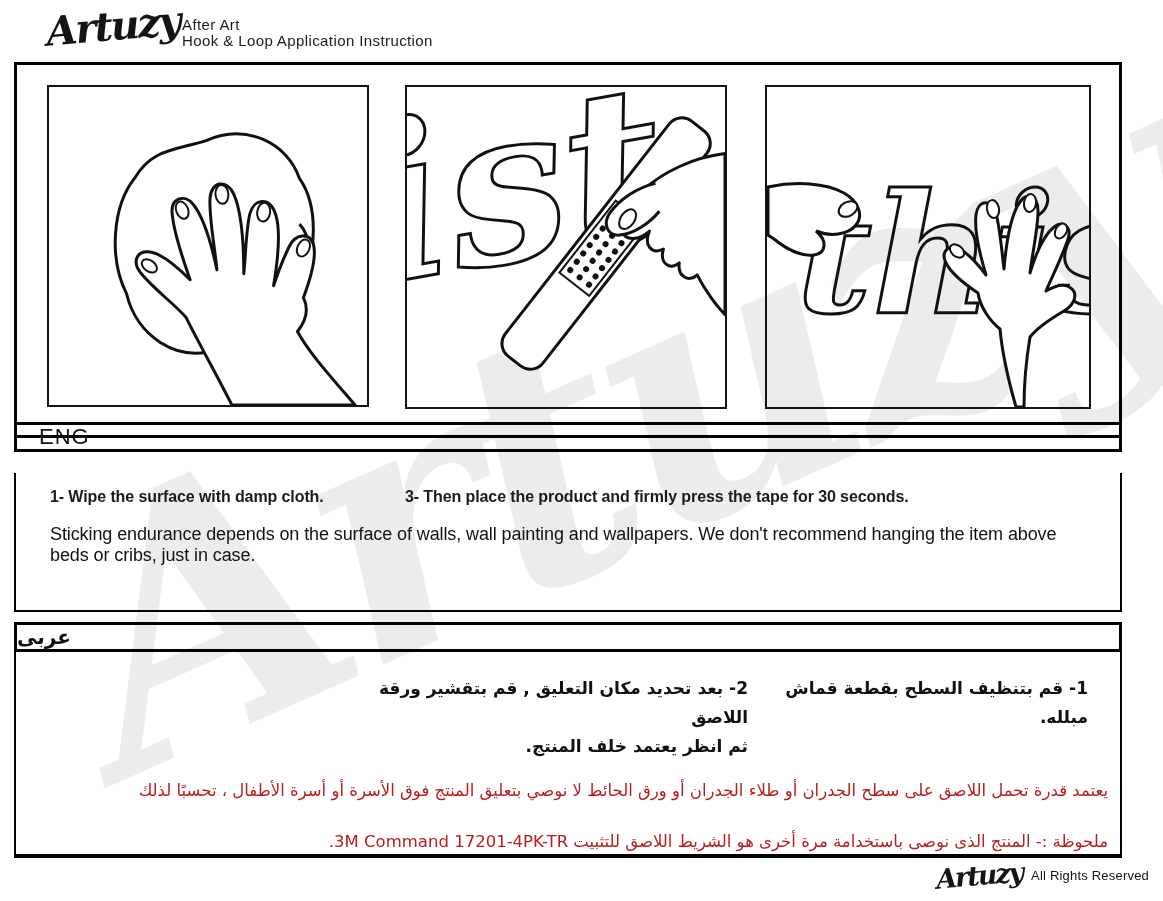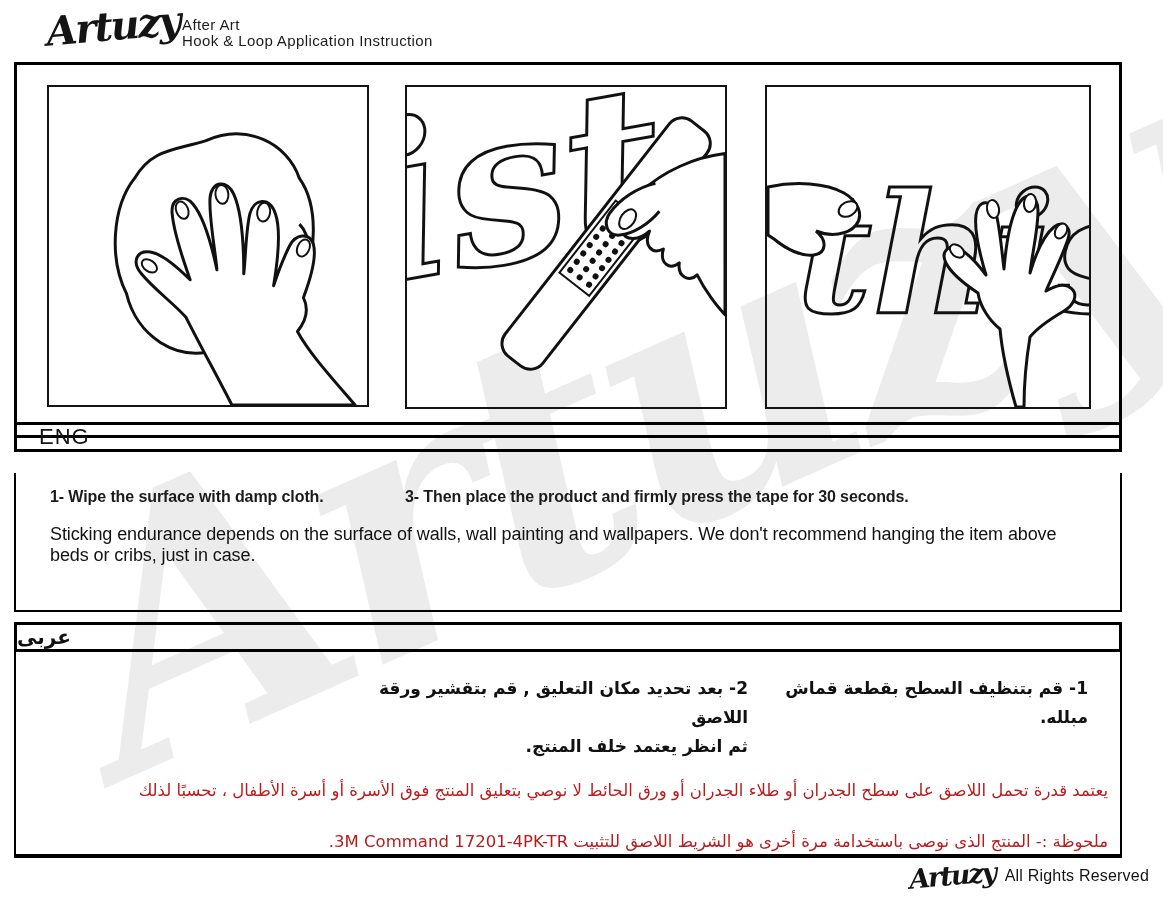--- a/index.html
+++ b/index.html
@@ -55,21 +55,21 @@
   .ar-step.c3{flex:1;text-align:center;padding-left:20px;}
   .ar-step .l2{display:block;}
   .ar-note{font-family:"DejaVu Sans",sans-serif;font-size:16.5px;color:#b91c1c;
            text-align:right;padding:0 12px 0 30px;}
   .ar-note.n1{margin-top:20px;}
   .ar-note.n2{margin-top:32px;}
 
   
   .footer{position:absolute;right:14px;top:860px;display:flex;align-items:center;gap:9px;z-index:2;}
   .ftr-logo{font-size:27px;}
-  .ftr-rights{font-size:16px;color:#141414;letter-spacing:.2px;}
+  .ftr-rights{font-size:13px;color:#141414;letter-spacing:.2px;}
 </style>
 </head>
 <body>
 
 <div class="page">
 
   <div class="watermark">Artuzy</div>
 
   <div class="hdr-logo brand">Artuzy</div>
   <div class="hdr-text">

